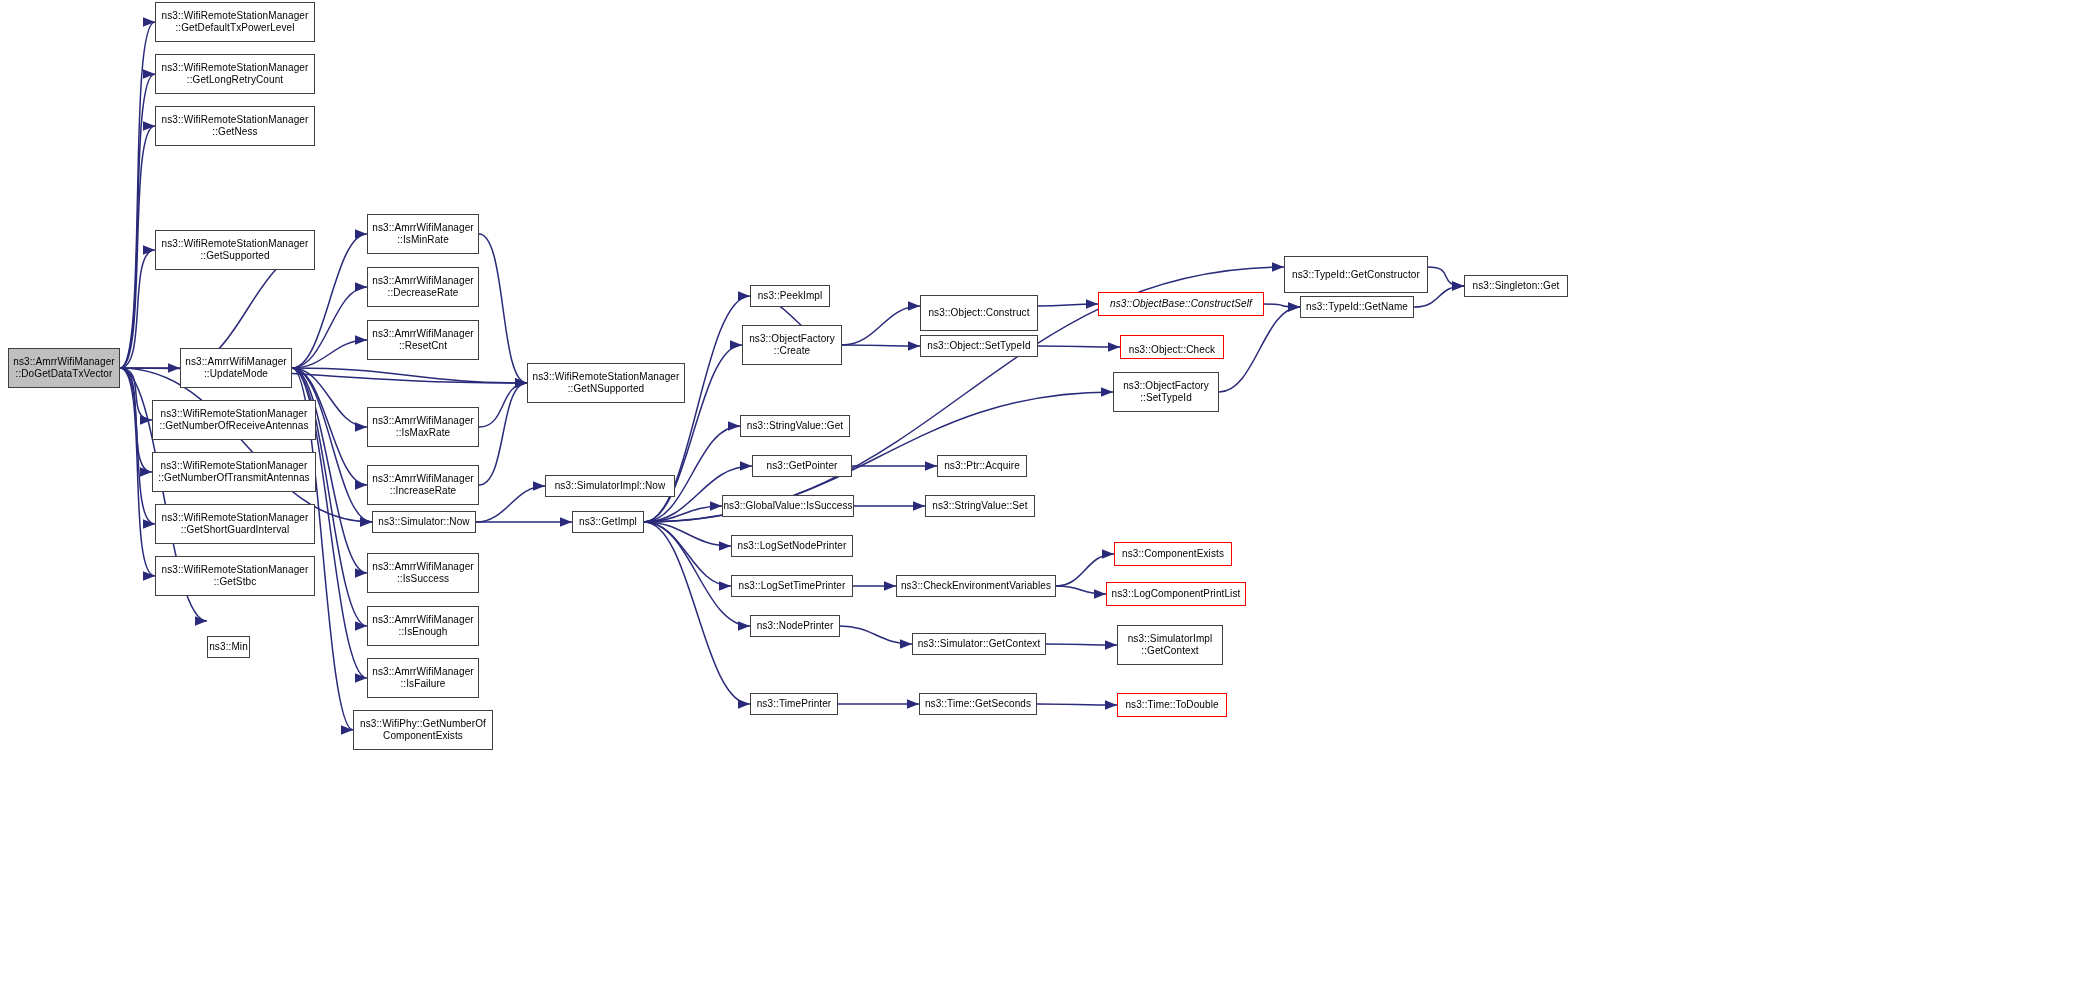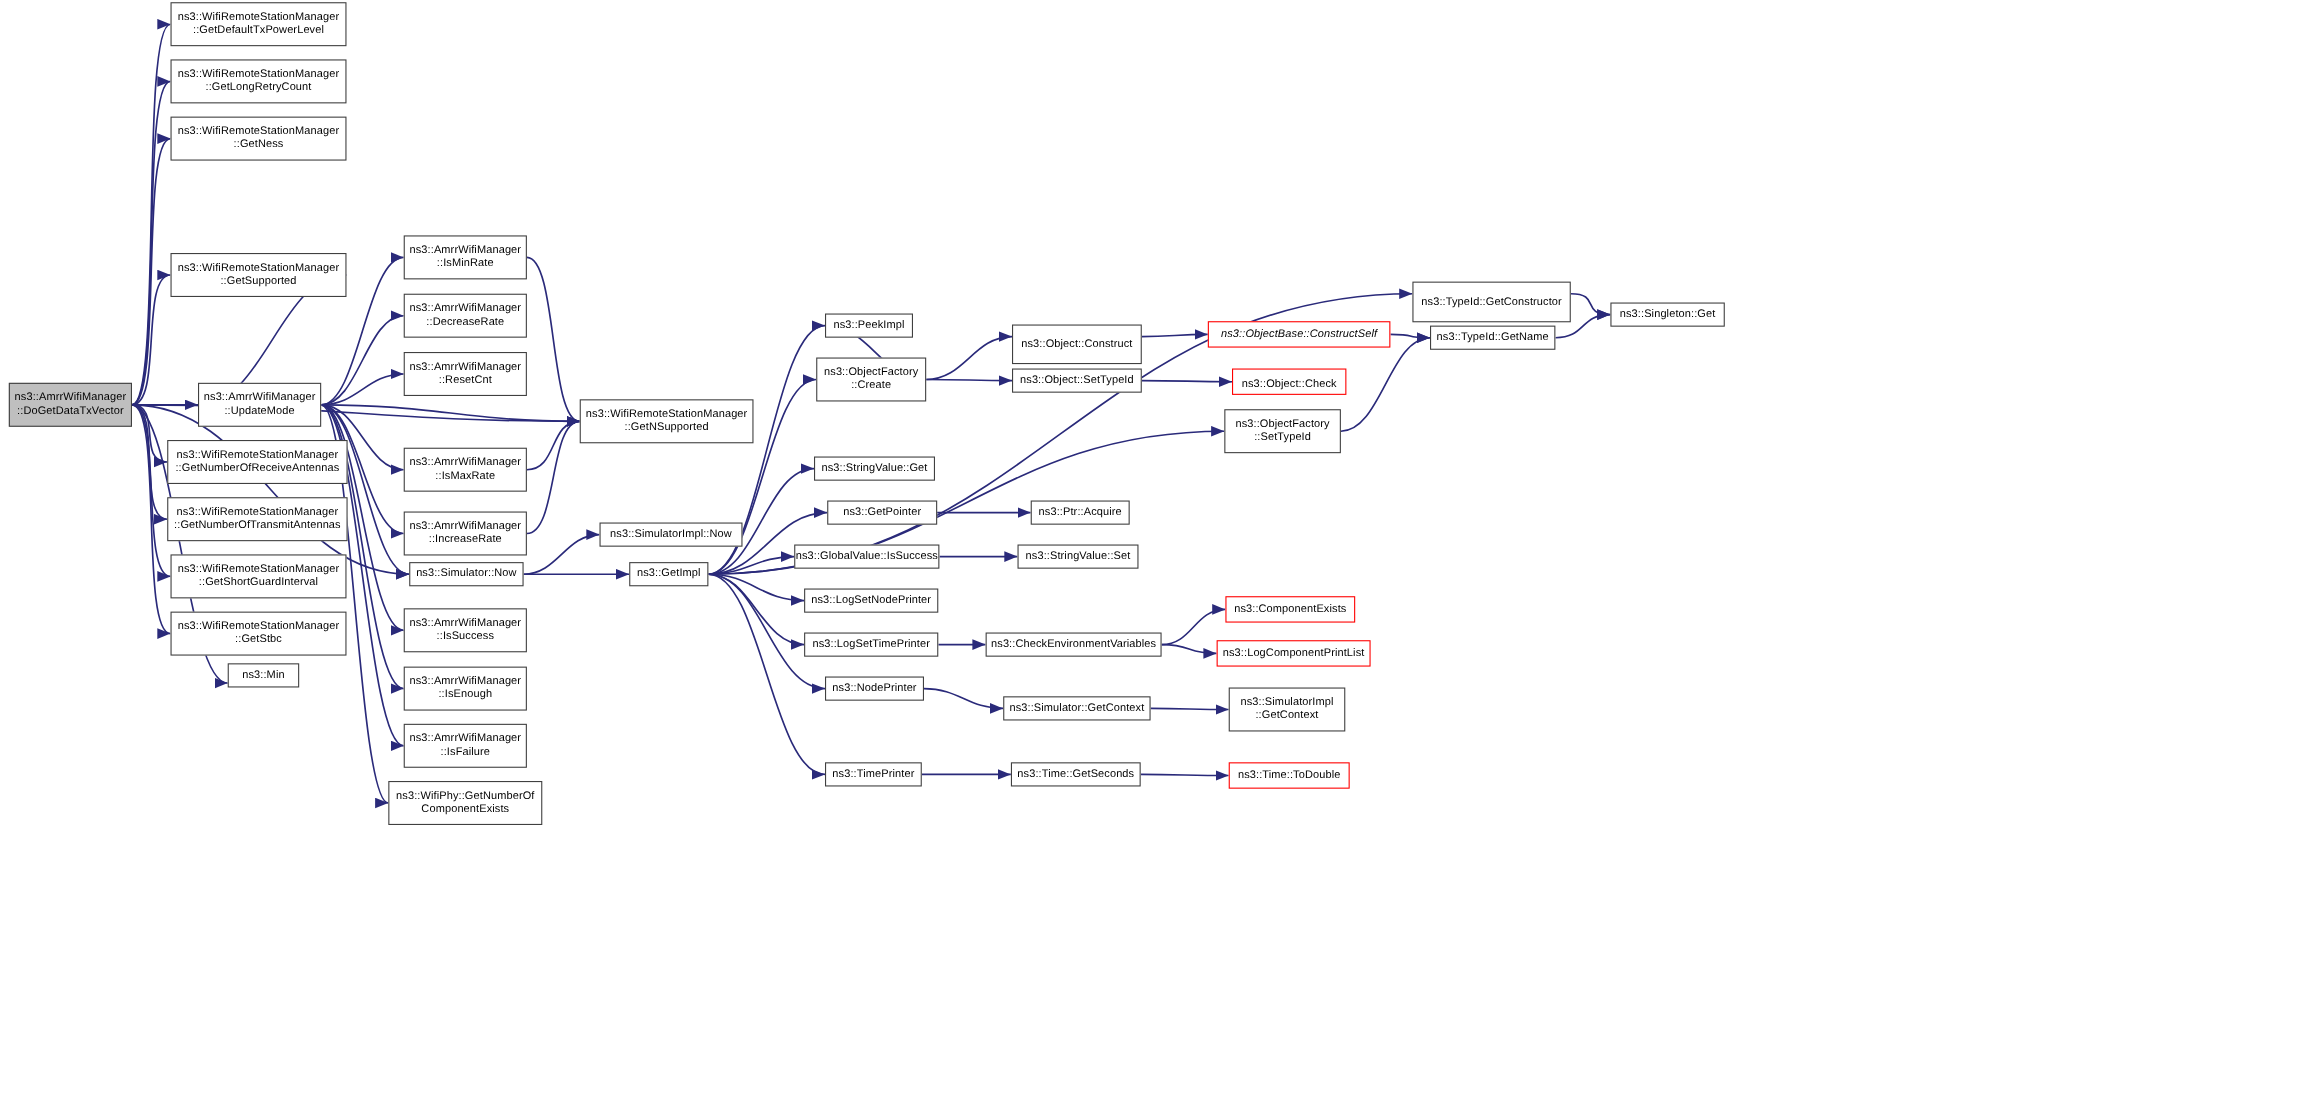--- a/index.html
+++ b/index.html
@@ -119,21 +119,21 @@
 ::GetNumberOfTransmitAntennas</span>
       </div>
       <div class="node" style="left: 155px; top: 504px; width: 160px; height: 40px;">
         <span class="lbl">ns3::WifiRemoteStationManager
 ::GetShortGuardInterval</span>
       </div>
       <div class="node" style="left: 155px; top: 556px; width: 160px; height: 40px;">
         <span class="lbl">ns3::WifiRemoteStationManager
 ::GetStbc</span>
       </div>
-      <div class="node" style="left: 207px; top: 603px; width: 65px; height: 22px;">
+      <div class="node" style="left: 207px; top: 636px; width: 43px; height: 22px;">
         <span class="lbl">ns3::Min</span>
       </div>
       <div class="node" style="left: 367px; top: 214px; width: 112px; height: 40px;">
         <span class="lbl">ns3::AmrrWifiManager
 ::IsMinRate</span>
       </div>
       <div class="node" style="left: 367px; top: 267px; width: 112px; height: 40px;">
         <span class="lbl">ns3::AmrrWifiManager
 ::DecreaseRate</span>
       </div>

